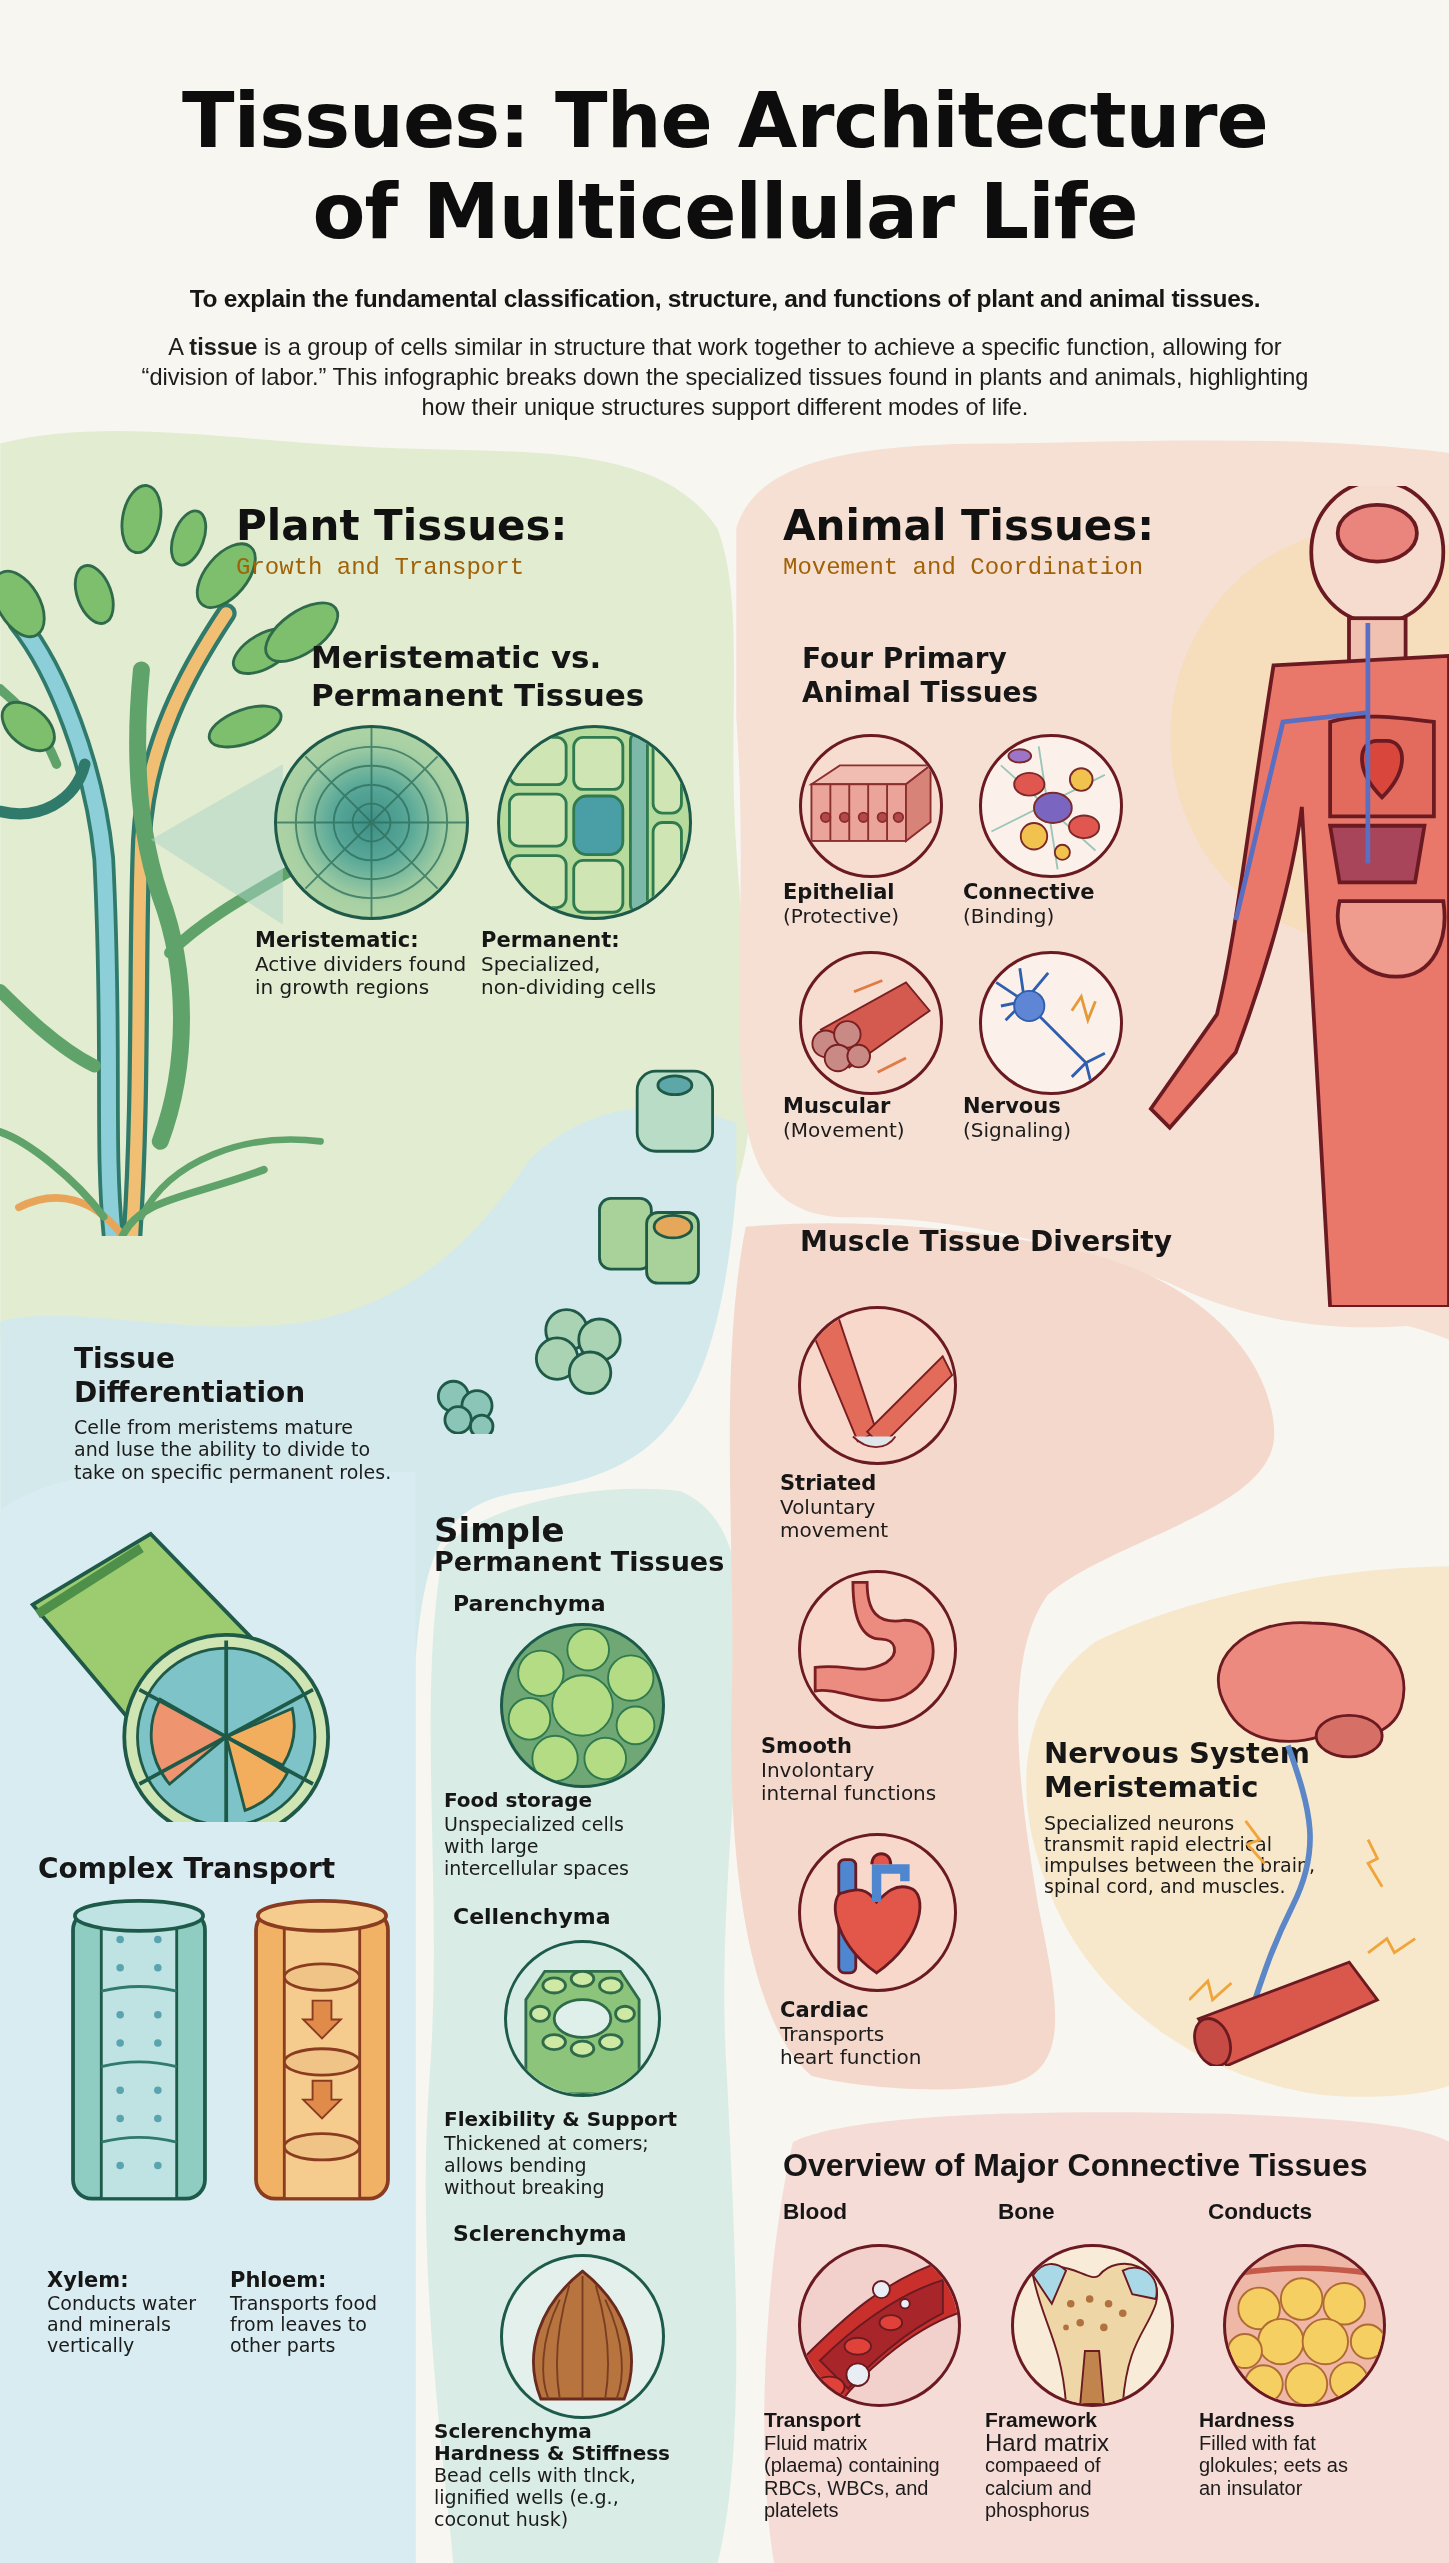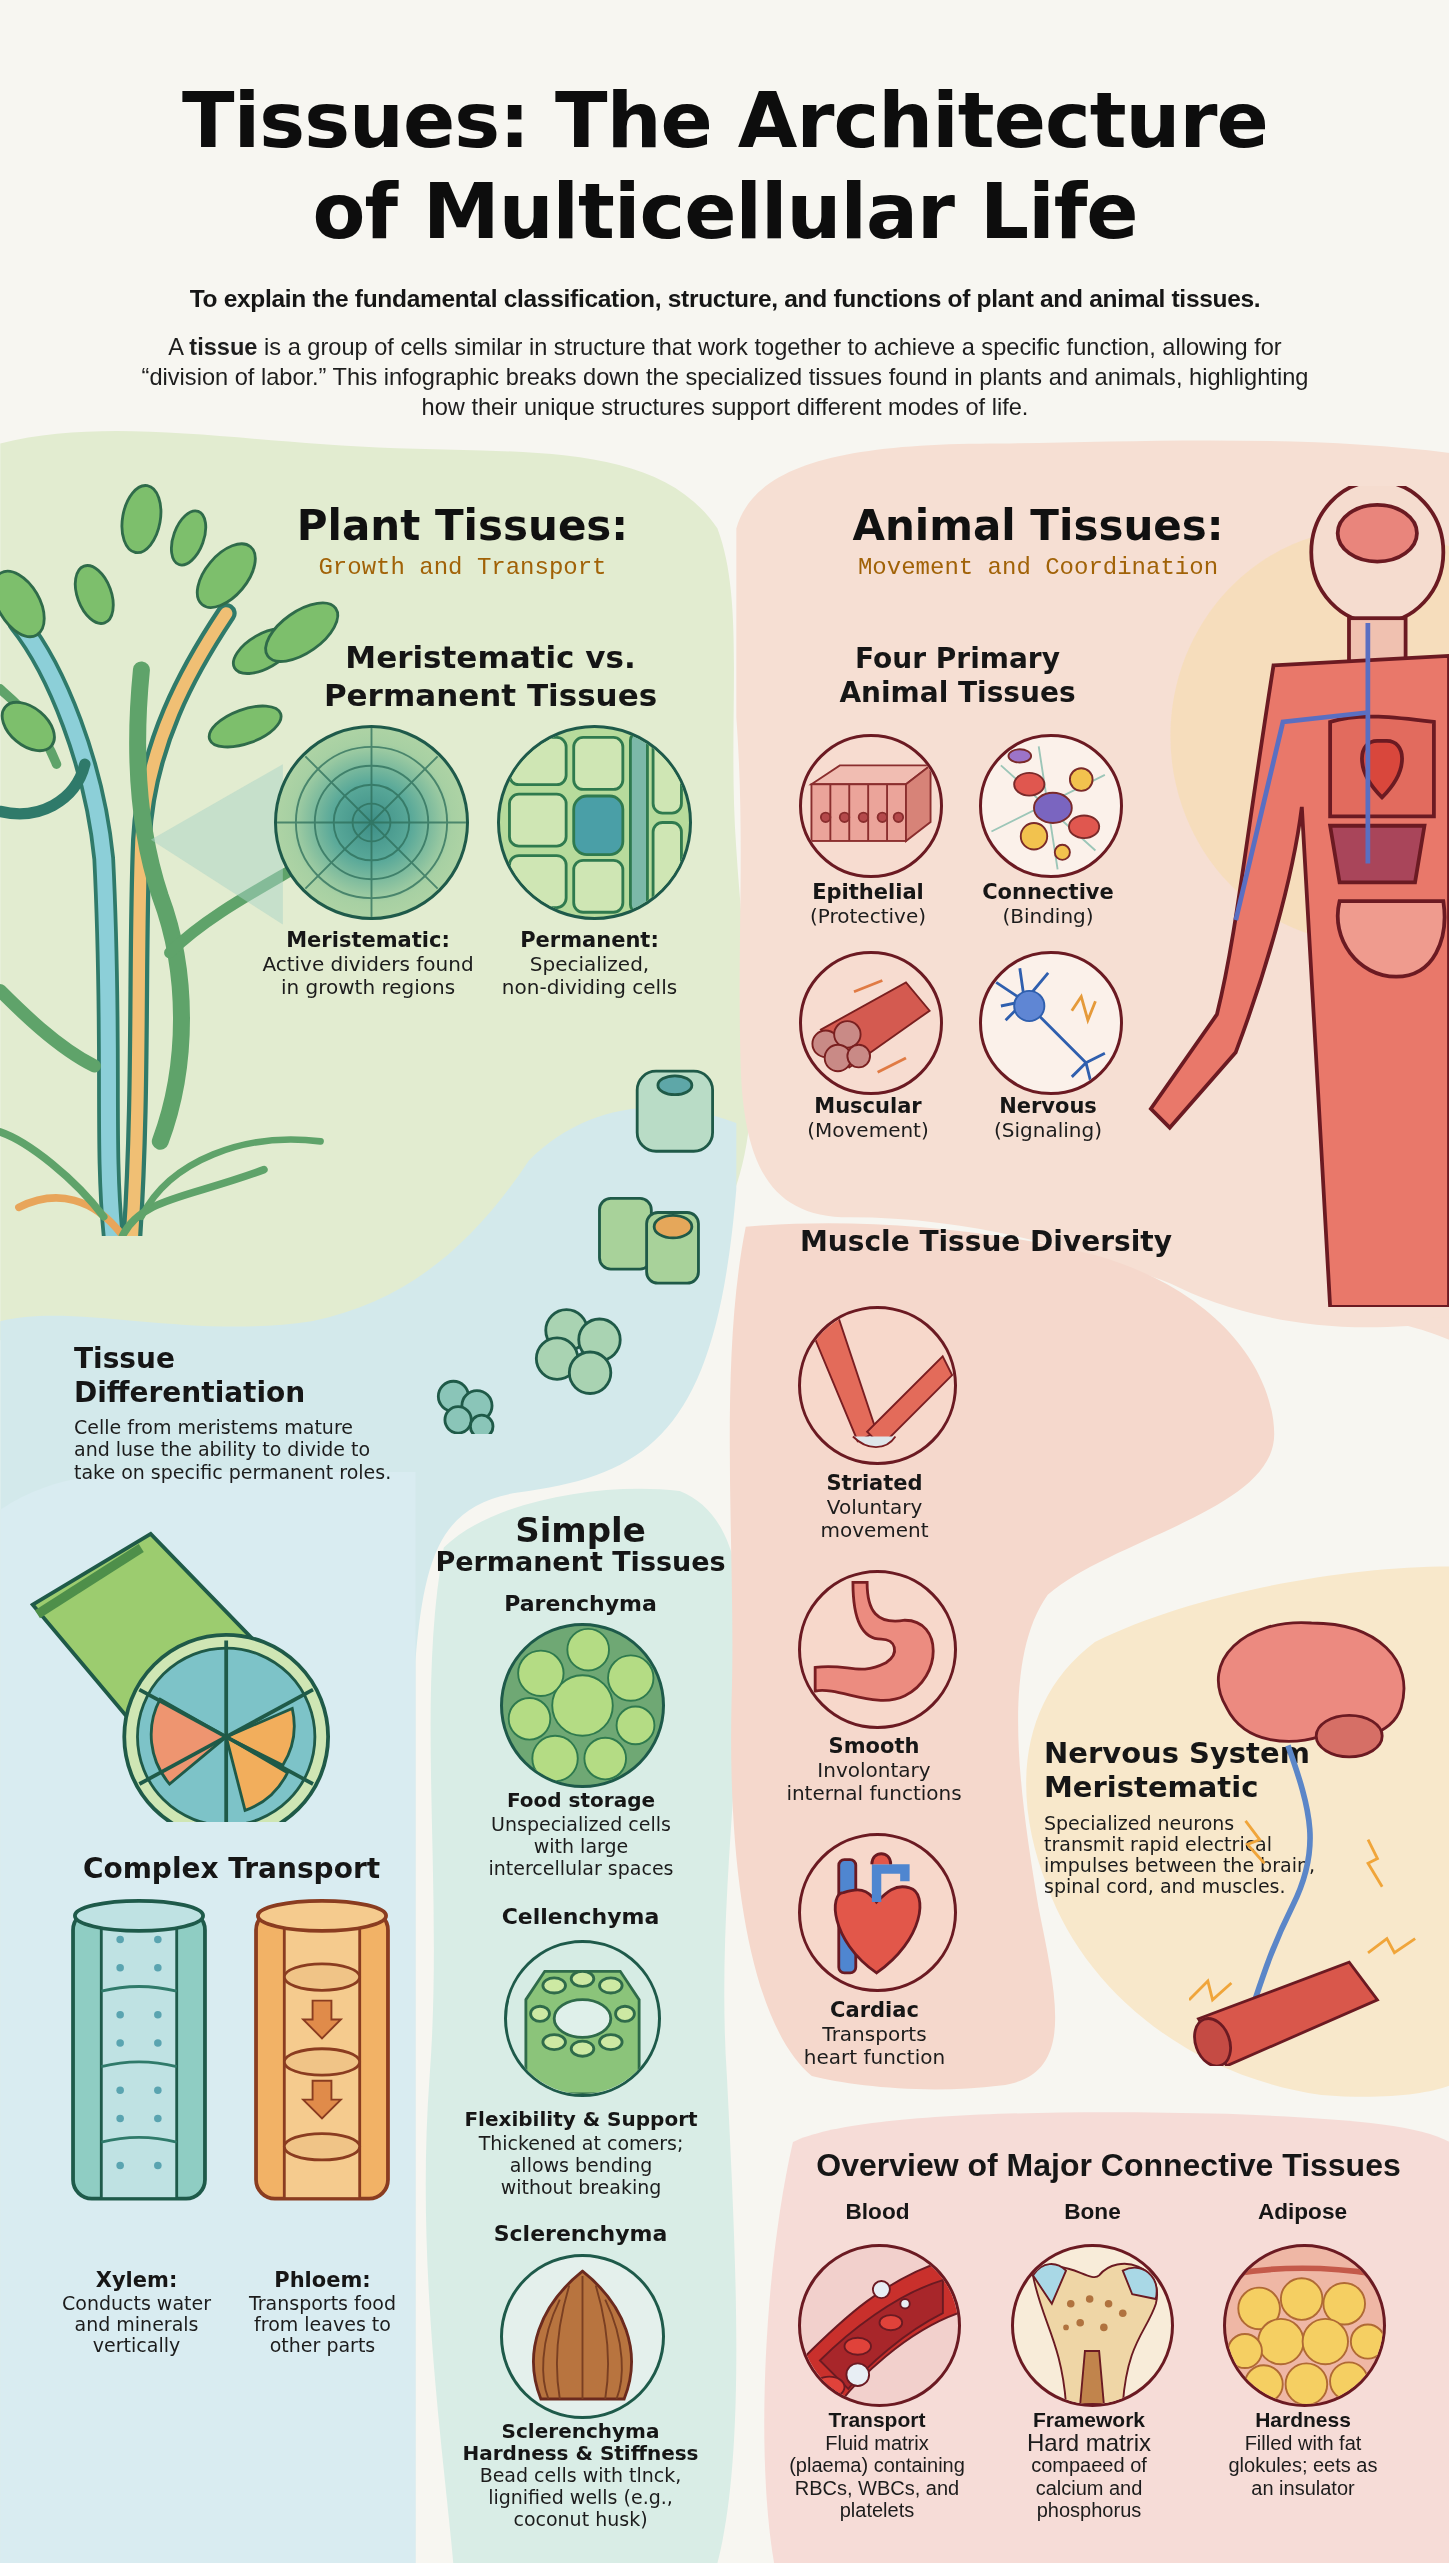--- a/index.html
+++ b/index.html
@@ -3,21 +3,21 @@
 <meta charset="utf-8">
 <style>
   html, body { margin: 0; padding: 0; }
   body {
     width: 1450px; height: 2563px; position: relative; overflow: hidden;
     background: #f7f6f1;
     font-family: "Liberation Sans", "DejaVu Sans", sans-serif;
     color: #1b1b1b;
   }
   .abs { position: absolute; }
-  .center { text-align: center; }
+  .center { }
 
   
   #title {
     left: 0; width: 1450px; top: 75px; text-align: center;
     font-family: "DejaVu Sans", sans-serif; font-weight: bold;
     font-size: 77px; line-height: 91px; letter-spacing: -0.9px; color: #0d0d0d;
   }
   #subtitle {
     left: 0; width: 1450px; top: 285px; text-align: center;
     font-size: 24.5px; font-weight: bold; color: #161616; letter-spacing: -0.3px;
@@ -488,21 +488,21 @@
       <path d="M190,250 L200,270 L190,275 L205,300"></path>
     <path d="M190,370 L210,355 L218,370 L240,355"></path>
       <path d="M0,420 L20,400 L25,420 L45,402"></path>
   </g>
 </svg>
 
 <div class="abs center" style="left:783px;top:2146px;width:651px;font-size:32px;line-height:38px" data-name="connective-overview-heading">Overview of Major Connective Tissues</div>
 
 <div class="abs center lbl-cb" style="left:783px;top:2199px;width:189px" data-name="blood-name">Blood</div>
 <div class="abs center lbl-cb" style="left:998px;top:2199px;width:189px" data-name="bone-name">Bone</div>
-<div class="abs center lbl-cb" style="left:1208px;top:2199px;width:189px" data-name="adipose-name">Adipose</div>
+<div class="abs center lbl-cb" style="left:1208px;top:2199px;width:189px" data-name="adipose-name">Conducts</div>
 
 <div class="circle circ-red" data-name="blood-vessel-icon" style="left:798px;top:2244px;width:157px;height:157px;background:#f2d0cc">
   <svg width="157" height="157" viewBox="0 0 166 166">
       <g stroke="#6b1a22" stroke-width="2">
     <path d="M0,120 C40,80 90,30 166,10 L166,70 C110,90 60,140 40,166 L0,166 Z" fill="#c9302c"></path>
     <path d="M20,120 C50,90 100,50 150,35 L150,70 C110,90 70,125 50,150 Z" fill="#a8262a"></path>
     <g fill="#e0423a">
           <ellipse cx="60" cy="105" rx="14" ry="9"></ellipse>
           <ellipse cx="95" cy="80" rx="12" ry="8"></ellipse>
           <ellipse cx="30" cy="148" rx="16" ry="11"></ellipse>

